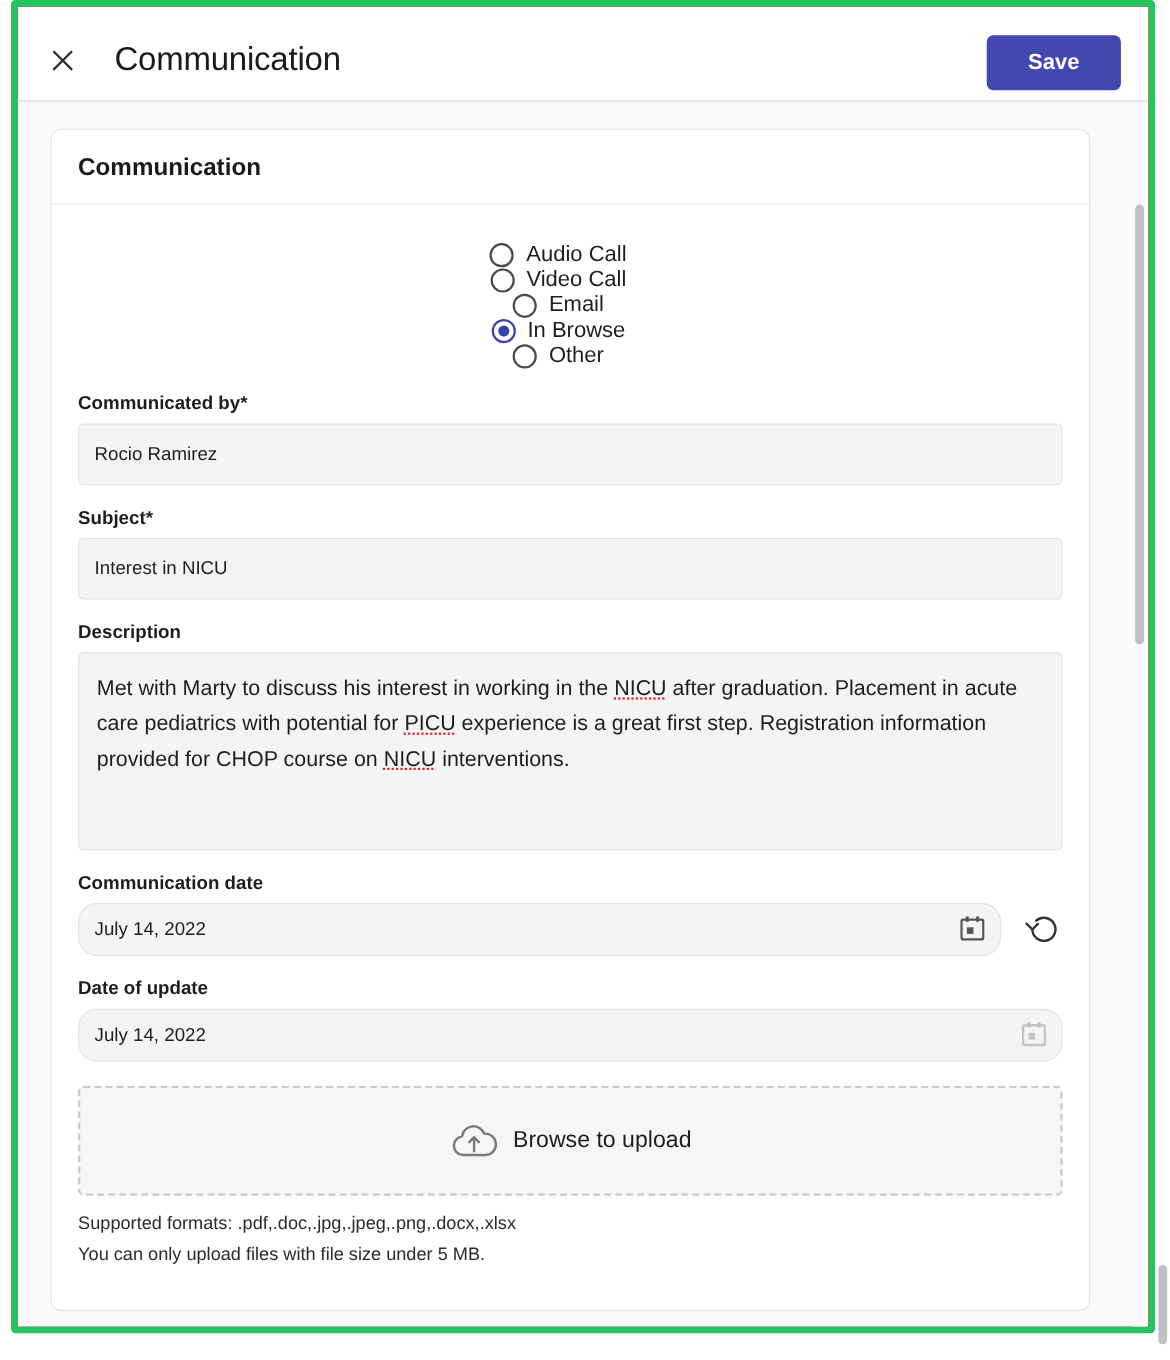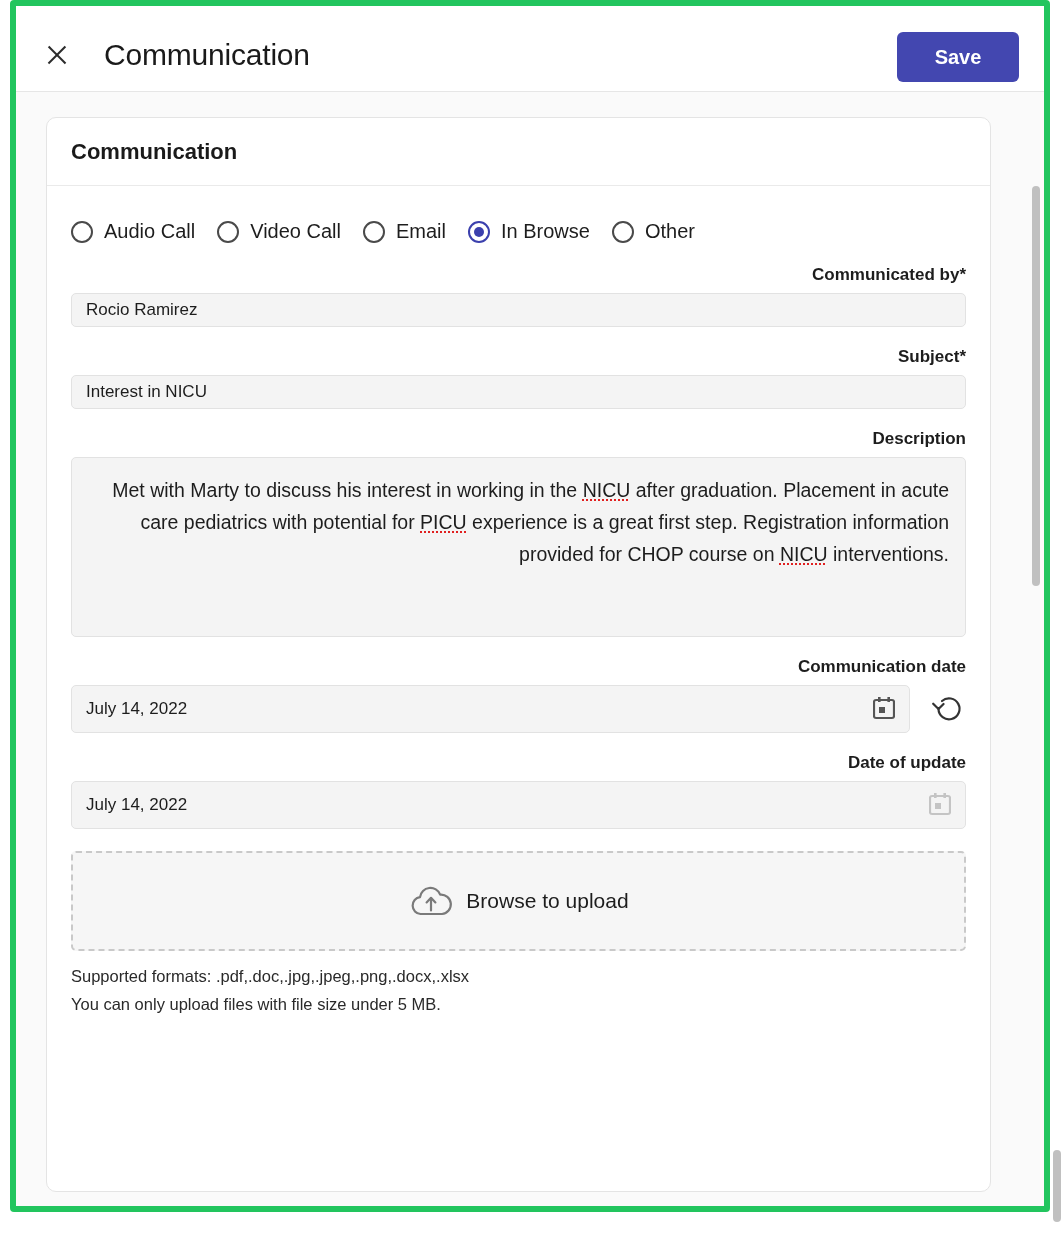--- a/index.html
+++ b/index.html
@@ -138,20 +138,21 @@
     color: #1d1d1d;
     font-weight: bold;
   }
 
   
   .radio-row {
     display: flex;
     align-items: center;
     margin-top: 8px;
     margin-bottom: 22px;
+    flex-direction: column;
   }
   .radio-item {
     display: flex;
     align-items: center;
     margin-right: 22px;
     cursor: pointer;
   }
   .radio-circle {
     width: 22px;
     height: 22px;
@@ -176,25 +177,25 @@
     margin-top: -5px;
     border-radius: 50%;
     background: #3b40ad;
   }
   .radio-label {
     font-size: 20px;
     color: #1d1d1d;
   }
 
   
-  .field-block { margin-bottom: 20px; text-align: right; }
+  .field-block { margin-bottom: 20px; }
 
   .text-input {
     width: 100%;
-    height: 34px;
+    height: 56px;
     background: #f4f4f4;
     border: 1px solid #e2e2e2;
     border-radius: 5px;
     box-sizing: border-box;
     font-family: "Liberation Sans", sans-serif;
     font-size: 17px;
     color: #1d1d1d;
     padding: 0 14px;
     display: flex;
     align-items: center;
@@ -224,21 +225,21 @@
   
   .date-row {
     display: flex;
     align-items: center;
   }
   .date-input {
     position: relative;
     height: 48px;
     background: #f4f4f4;
     border: 1px solid #e2e2e2;
-    border-radius: 5px;
+    border-radius: 17px;
     box-sizing: border-box;
     font-size: 17px;
     color: #1d1d1d;
     padding: 0 14px;
     display: flex;
     align-items: center;
   }
   .date-input.with-reset { width: 845px; }
   .date-input.full { width: 100%; }
 

